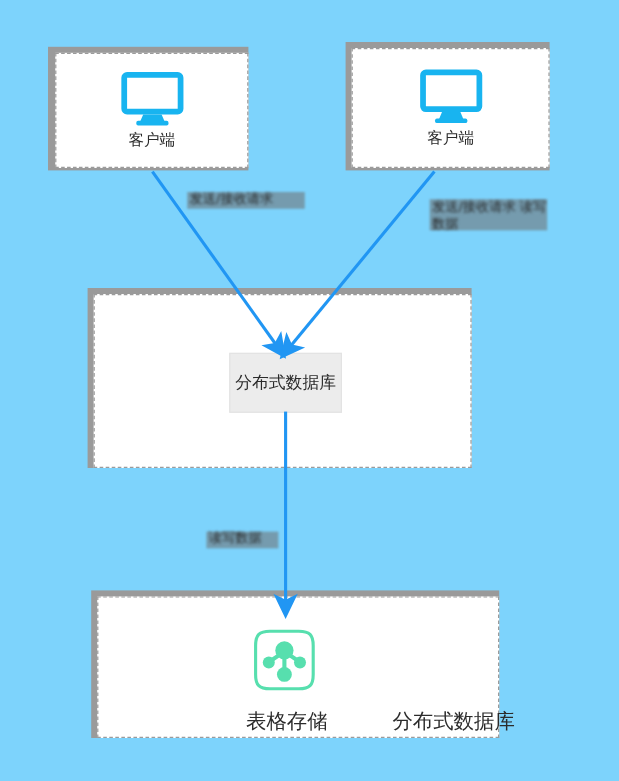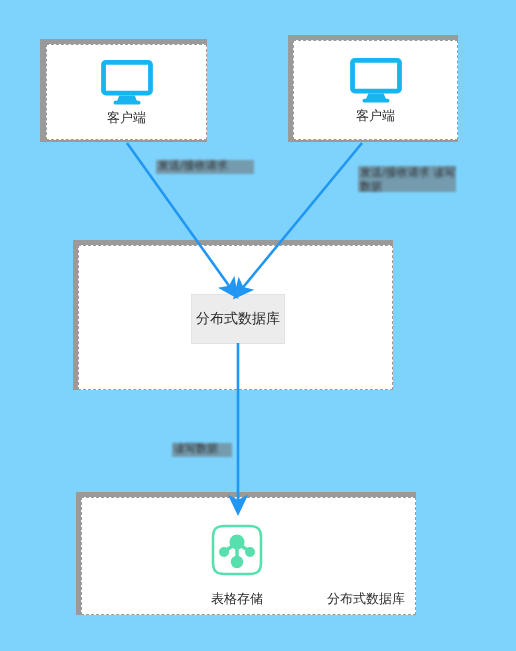--- a/index.html
+++ b/index.html
@@ -80,21 +80,21 @@
     z-index: 4;
   }
   .ts-icon {
     width: 64px;
     height: 64px;
     display: block;
   }
 
   .db-label {
     position: absolute;
-    font-size: 13px;
+    font-size: 17px;
     color: #2b2b2b;
     white-space: nowrap;
     z-index: 4;
   }
 
   
   .arrow-layer {
     position: absolute;
     left: 0;
     top: 0;

